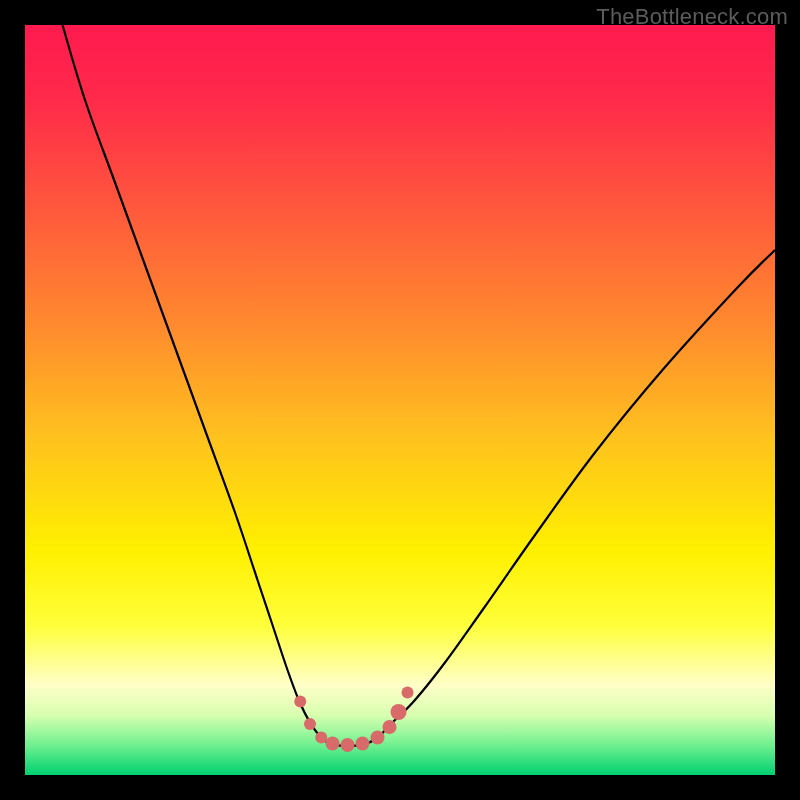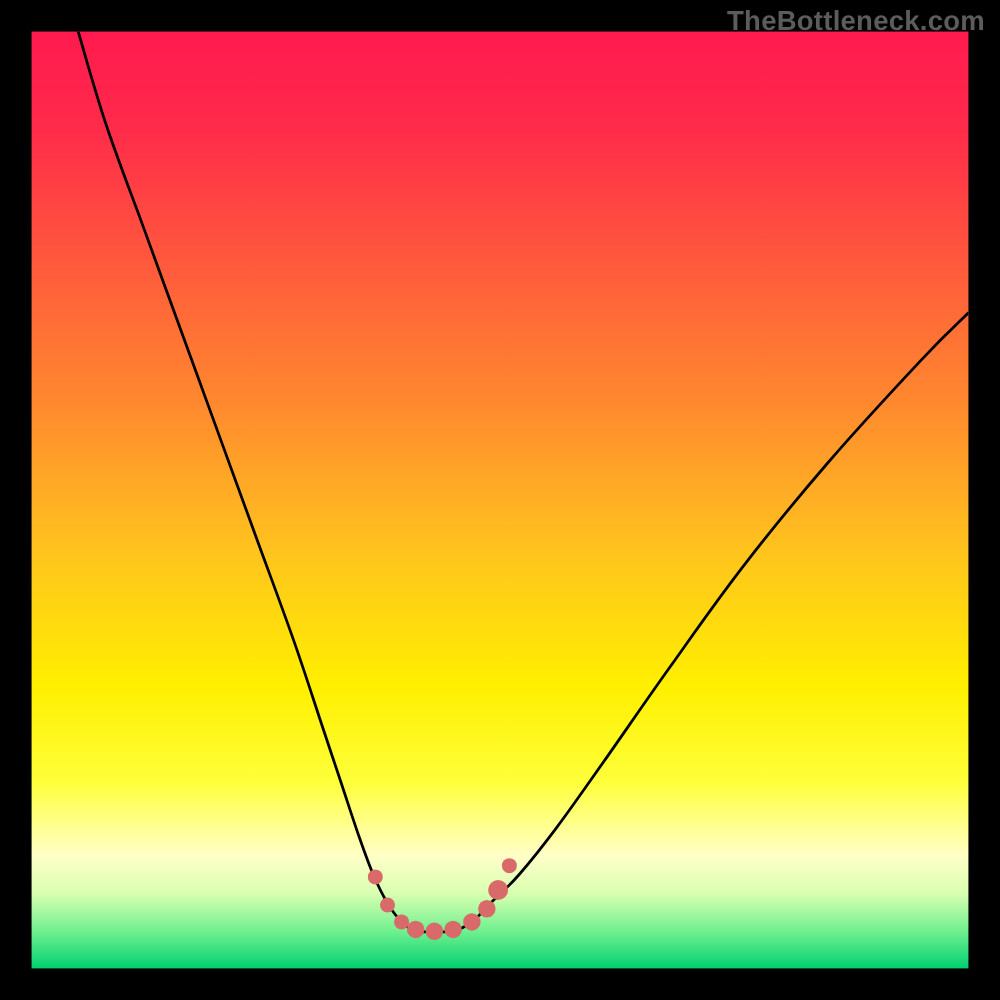--- a/index.html
+++ b/index.html
@@ -25,21 +25,21 @@
     width: 750px;
     height: 750px;
     overflow: hidden;
   }
   .watermark {
     position: absolute;
     top: 4px;
     right: 12px;
     color: #5c5c5c;
     font-size: 22px;
-    font-weight: 700;
+    font-weight: 400;
     letter-spacing: 0.2px;
     z-index: 10;
   }
   svg {
     display: block;
   }
 </style>
 </head>
 <body>
 

